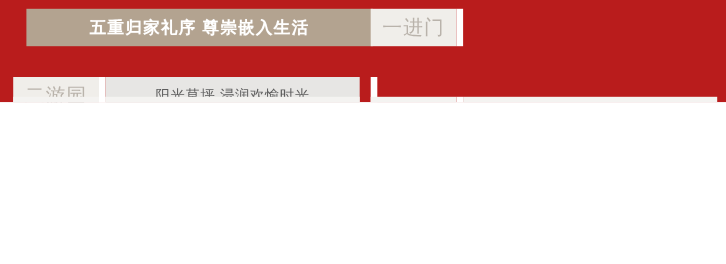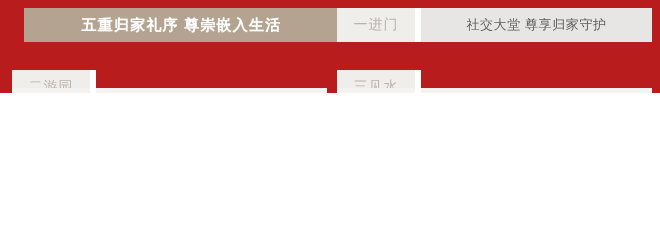--- a/index.html
+++ b/index.html
@@ -70,21 +70,21 @@
   .label-cell {
     width: 78px;
     background: #f0eeea;
     display: flex;
     align-items: center;
     justify-content: center;
     flex: 0 0 78px;
   }
   .label-text {
     color: #b9b3ab;
-    font-size: 14px;
+    font-size: 18px;
     letter-spacing: 1px;
     white-space: nowrap;
   }
 
   
   .cell-gap {
     width: 6px;
     flex: 0 0 6px;
     background: #ffffff;
   }
@@ -123,20 +123,23 @@
 
     <div class="header-bar">
       <span class="header-text">五重归家礼序 尊崇嵌入生活</span>
     </div>
 
     <div class="row r2">
       <div class="label-cell">
         <span class="label-text">二游园</span>
       </div>
       <div class="cell-gap"></div>
+      <div class="content-cell">
+        <span class="content-text">阳光草坪 浸润欢愉时光</span>
+      </div>
     </div>
 
     <div class="row r3 faint">
       <div class="label-cell">
         <span class="label-text"></span>
       </div>
       <div class="cell-gap"></div>
       <div class="content-cell">
         <span class="content-text"></span>
       </div>
@@ -144,29 +147,23 @@
 
   </div>
 
   <div class="column right">
 
     <div class="row r1">
       <div class="label-cell">
         <span class="label-text">一进门</span>
       </div>
       <div class="cell-gap"></div>
-      <div class="content-cell">
-        <span class="content-text">社交大堂 尊享归家守护</span>
-      </div>
     </div>
 
     <div class="row r2">
-      <div class="label-cell">
-        <span class="label-text">三见水</span>
-      </div>
       <div class="cell-gap"></div>
     </div>
 
     <div class="row r3 faint">
       <div class="label-cell">
         <span class="label-text"></span>
       </div>
       <div class="cell-gap"></div>
       <div class="content-cell">
         <span class="content-text"></span>

